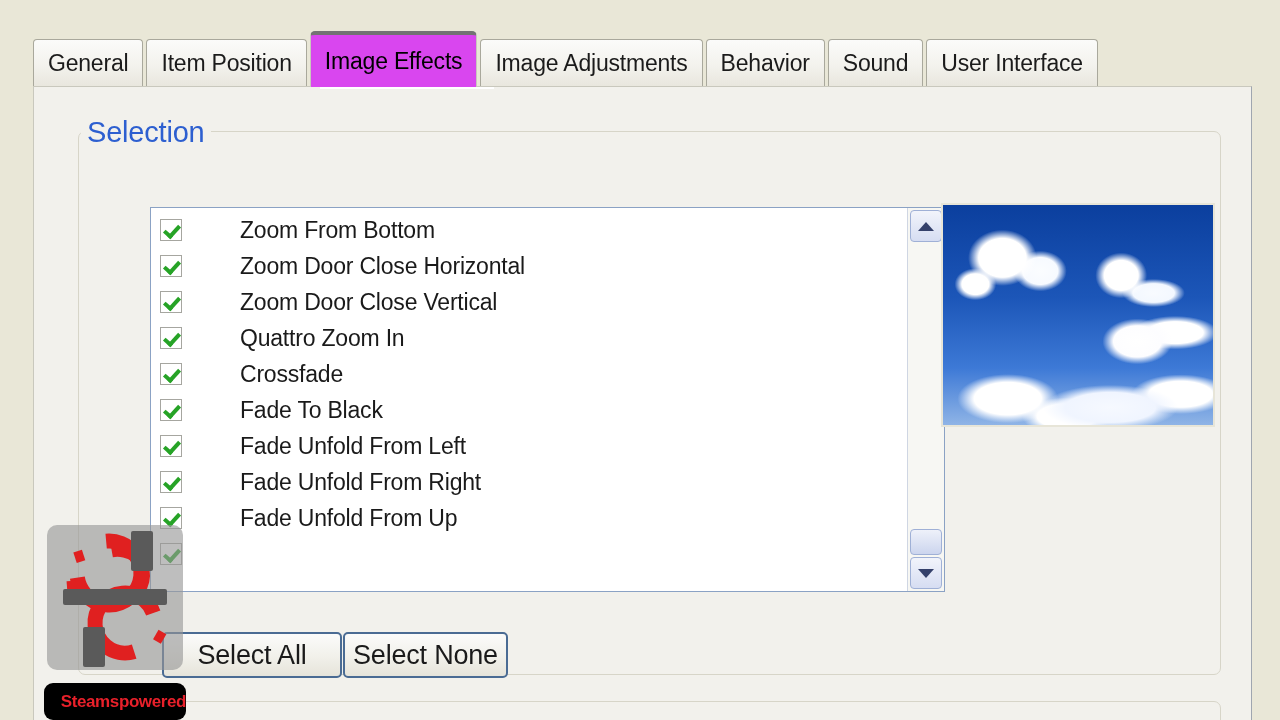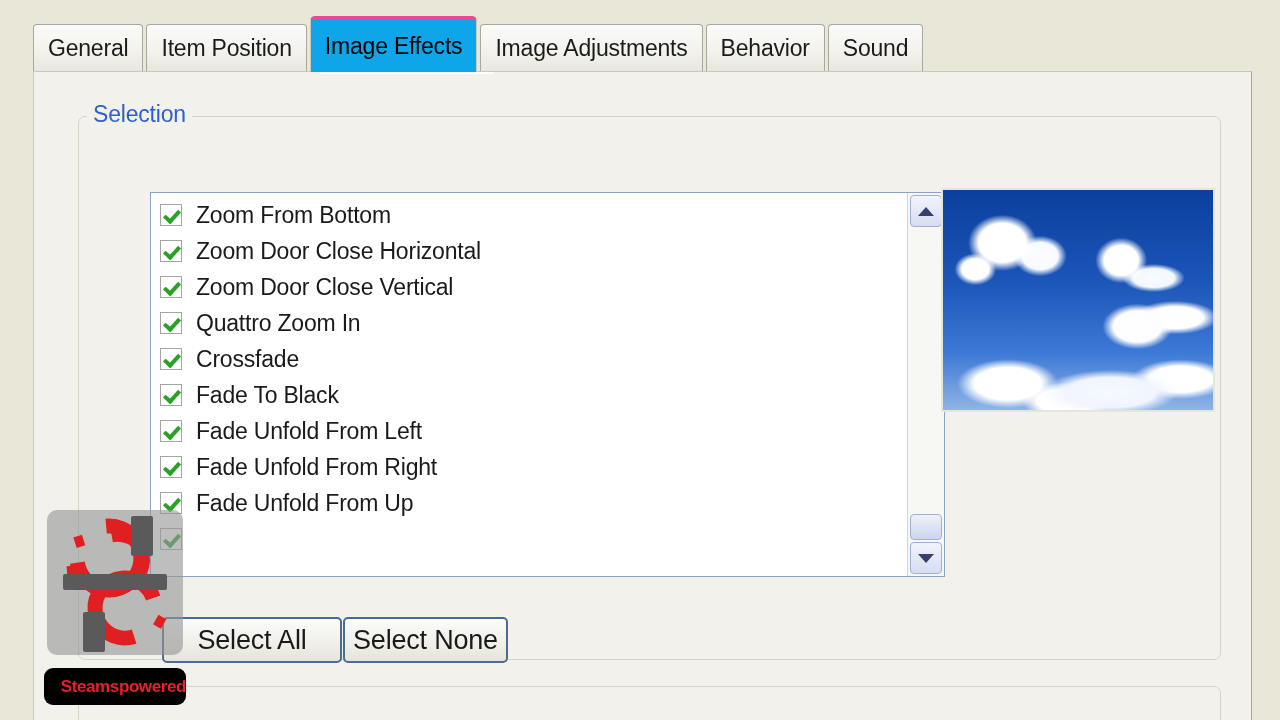--- a/index.html
+++ b/index.html
@@ -12,20 +12,21 @@
     overflow: hidden;
     background: #e9e7d7;
     font-family: "Liberation Sans", sans-serif;
     -webkit-font-smoothing: none;
   }
 
   #root {
     position: relative;
     width: 1280px;
     height: 614px;
+    margin-top: 15px;
   }
 
   
   .tabstrip {
     position: absolute;
     left: 33px;
     top: 16px;
     width: 1219px;
     height: 56px;
   }
@@ -50,23 +51,23 @@
     color: #1b1b1b;
     background: linear-gradient(to bottom, #fbfbfa 0%, #f3f2ed 55%, #e8e6dd 100%);
     border: 1px solid #a9a89c;
     border-bottom: none;
     border-radius: 4px 4px 0 0;
     white-space: nowrap;
     letter-spacing: -0.2px;
   }
   .tab.active {
     height: 56px;
-    background: #0ea5e9;
+    background: #d946ef;
     border: 1px solid #c9c8bd;
-    border-top: 4px solid #ec4899;
+    border-top: 4px solid #737373;
     border-bottom: none;
     z-index: 5;
     color: #000;
     margin-right: 3px;
     border-radius: 5px 5px 0 0;
     box-shadow: 0 0 0 0 transparent;
   }
 
   
   .dialog-body {
@@ -95,25 +96,25 @@
   .groupbox {
     position: absolute;
     box-sizing: border-box;
     border: 1px solid #d7d5c8;
     border-radius: 7px;
     background: transparent;
   }
   .groupbox > .gb-title {
     position: absolute;
     top: -16px;
-    left: 8px;
+    left: 2px;
     padding: 0 6px;
     background: #f2f1ec;
     color: #2d5fd0;
-    font-size: 23px;
+    font-size: 29px;
     letter-spacing: -0.2px;
     white-space: nowrap;
   }
   #gb-selection {
     left: 44px;
     top: 44px;
     width: 1143px;
     height: 544px;
   }
   #gb-second {
@@ -140,20 +141,21 @@
     flex: 1 1 auto;
     padding-top: 4px;
     overflow: hidden;
   }
   .list-row {
     display: flex;
     align-items: center;
     height: 36px;
     padding-left: 9px;
     box-sizing: border-box;
+    gap: 44px;
   }
   .chk {
     flex: 0 0 auto;
     width: 22px;
     height: 22px;
     box-sizing: border-box;
     background: #ffffff;
     border: 1px solid #a6a6a0;
     position: relative;
     margin-right: 11px;
@@ -333,20 +335,23 @@
         <span>Image Effects</span>
       </div>
       <div class="tab">
         <span>Image Adjustments</span>
       </div>
       <div class="tab">
         <span>Behavior</span>
       </div>
       <div class="tab">
         <span>Sound</span>
+      </div>
+      <div class="tab">
+        <span>User Interface</span>
       </div>
     </div>
   </div>
 
   <div class="dialog-body">
     <div class="tab-joint"></div>
 
     <div class="groupbox" id="gb-selection">
       <div class="gb-title">Selection</div>
 

